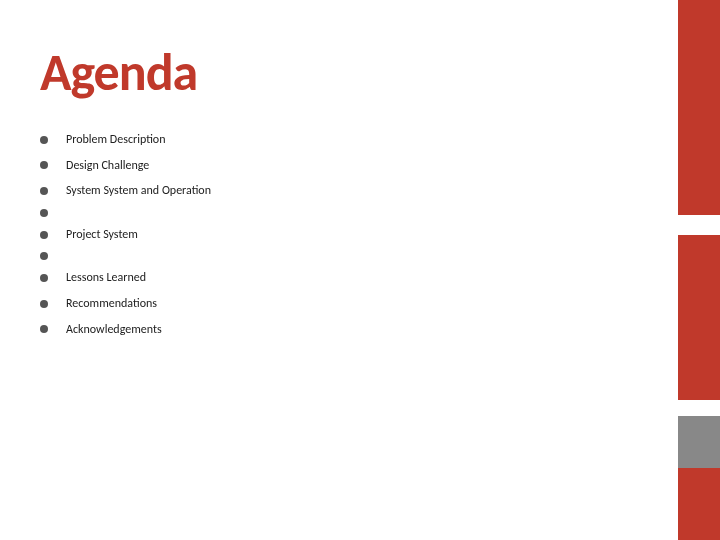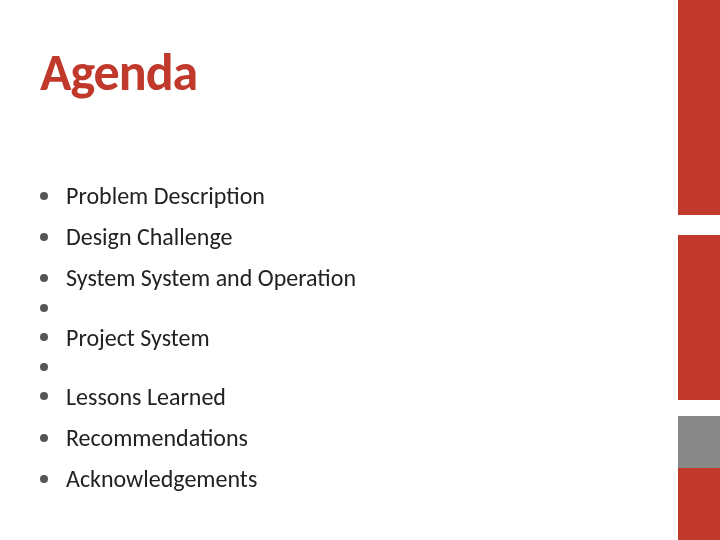--- a/index.html
+++ b/index.html
@@ -18,42 +18,41 @@
     }
 
     .slide-container {
       width: 720px;
       height: 540px;
       background: #ffffff;
       position: relative;
       display: flex;
       flex-direction: column;
       padding: 40px 50px 40px 40px;
-      gap: 48px;
     }
 
     .title {
       font-size: 52px;
       font-weight: 700;
       color: #c0392b;
       margin-bottom: 28px;
       font-family: 'Calibri', Georgia, serif;
       letter-spacing: -1px;
     }
 
     .bullet-list {
       list-style: none;
       padding: 0;
       margin: 0;
     }
 
     .bullet-list li {
       display: flex;
       align-items: center;
-      font-size: 24px;
+      font-size: 12px;
       color: #222222;
       margin-bottom: 10px;
       font-family: 'Calibri', Arial, sans-serif;
       font-weight: 400;
       line-height: 1.3;
     }
 
     .bullet-dot {
       display: inline-block;
       width: 8px;

